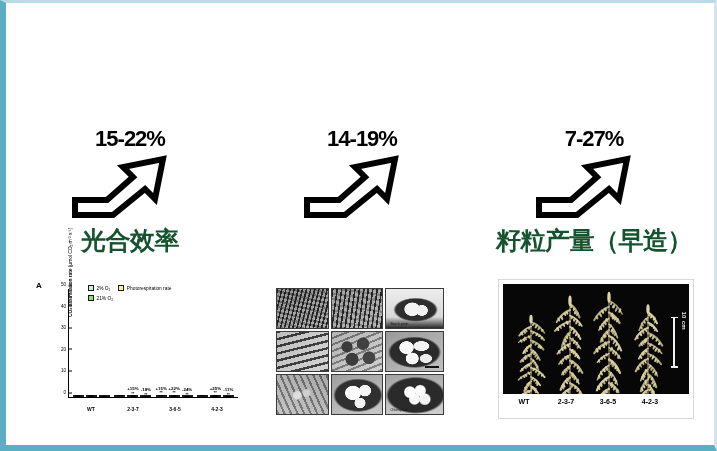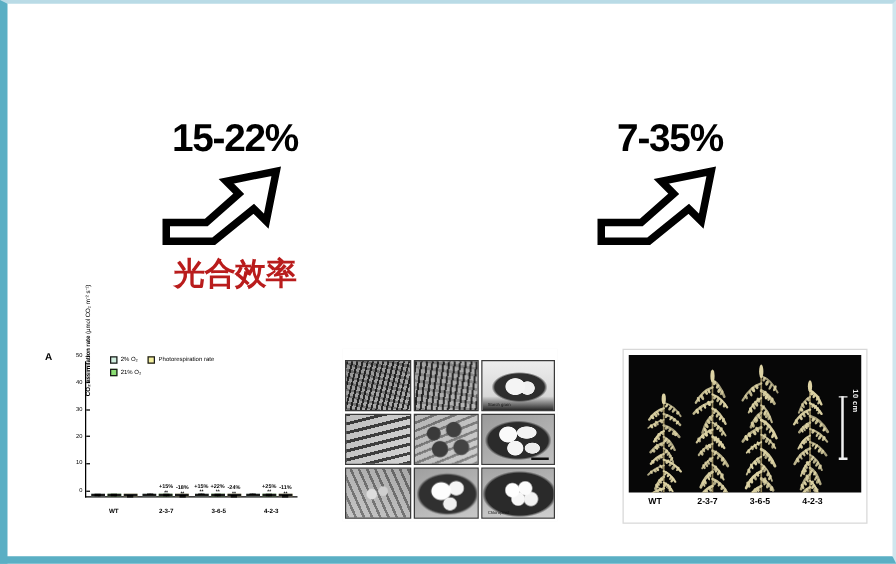--- a/index.html
+++ b/index.html
@@ -48,38 +48,39 @@
     justify-content: space-around;
     align-items: flex-start;
   }
   .stat {
     display: flex;
     flex-direction: column;
     align-items: center;
     width: 230px;
   }
   .stat-pct {
-    font-size: 31px;
+    font-size: 22px;
     font-weight: bold;
     color: #000000;
     letter-spacing: -1px;
     line-height: 1.05;
+    margin-top: 32px;
   }
   .stat-arrow {
     height: 70px;
     display: flex;
     align-items: center;
     justify-content: center;
     margin-top: 2px;
   }
   .stat-arrow svg { display: block; }
   .stat-label {
     font-size: 25px;
     font-weight: bold;
-    color: #b91c1c;
+    color: #14532d;
     white-space: nowrap;
     margin-top: 2px;
     letter-spacing: -0.5px;
   }
 
   
   .figures {
     position: absolute;
     left: 0; right: 0;
     top: 272px;
@@ -439,28 +440,37 @@
       <div class="stat-pct">15-22%</div>
       <div class="stat-arrow">
         <svg width="118" height="68" viewBox="0 0 118 68">
           <path d="M4 62 L4 47 L36 47 L62 24 L52 14 L92 6 L84 46 L74 36 L42 62 Z" fill="#ffffff" stroke="#000000" stroke-width="6" stroke-linejoin="miter"></path>
         </svg>
       </div>
       <div class="stat-label">光合效率</div>
     </div>
 
     <div class="stat">
-      <div class="stat-pct">7-35%</div>
+      <div class="stat-pct">14-19%</div>
       <div class="stat-arrow">
         <svg width="118" height="68" viewBox="0 0 118 68">
           <path d="M4 62 L4 47 L36 47 L62 24 L52 14 L92 6 L84 46 L74 36 L42 62 Z" fill="#ffffff" stroke="#000000" stroke-width="6" stroke-linejoin="miter"></path>
         </svg>
       </div>
     </div>
 
+    <div class="stat">
+      <div class="stat-pct">7-27%</div>
+      <div class="stat-arrow">
+        <svg width="118" height="68" viewBox="0 0 118 68">
+          <path d="M4 62 L4 47 L36 47 L62 24 L52 14 L92 6 L84 46 L74 36 L42 62 Z" fill="#ffffff" stroke="#000000" stroke-width="6" stroke-linejoin="miter"></path>
+        </svg>
+      </div>
+      <div class="stat-label">籽粒产量（早造）</div>
+    </div>
 
   </div>
 
   <div class="figures">
 
     <div class="fig" id="fig-chart">
       <div class="panel-letter">A</div>
 
       <div class="legend">
         <div class="leg-item">

